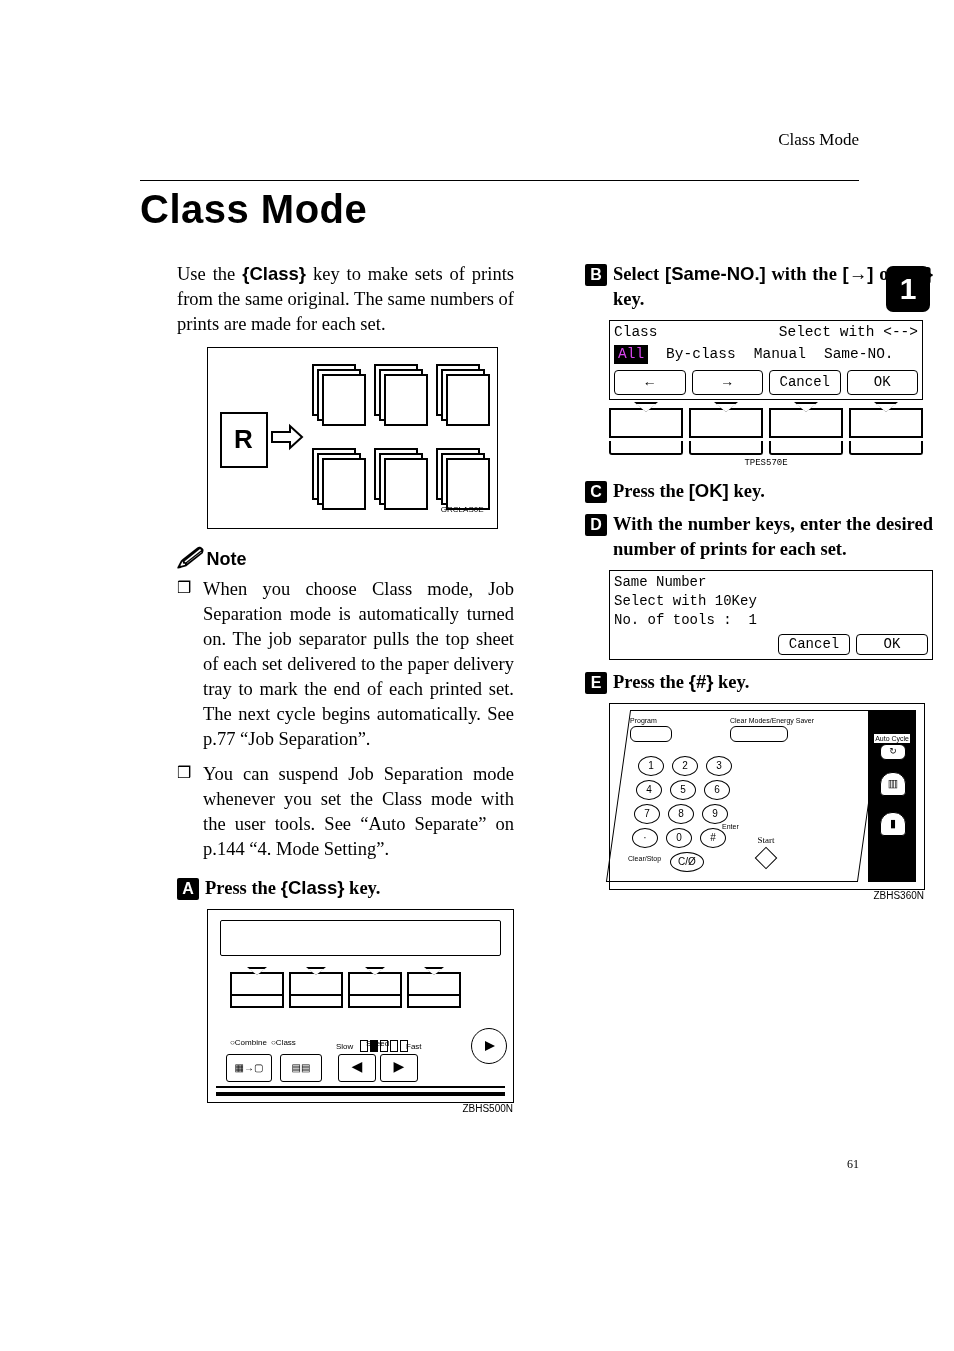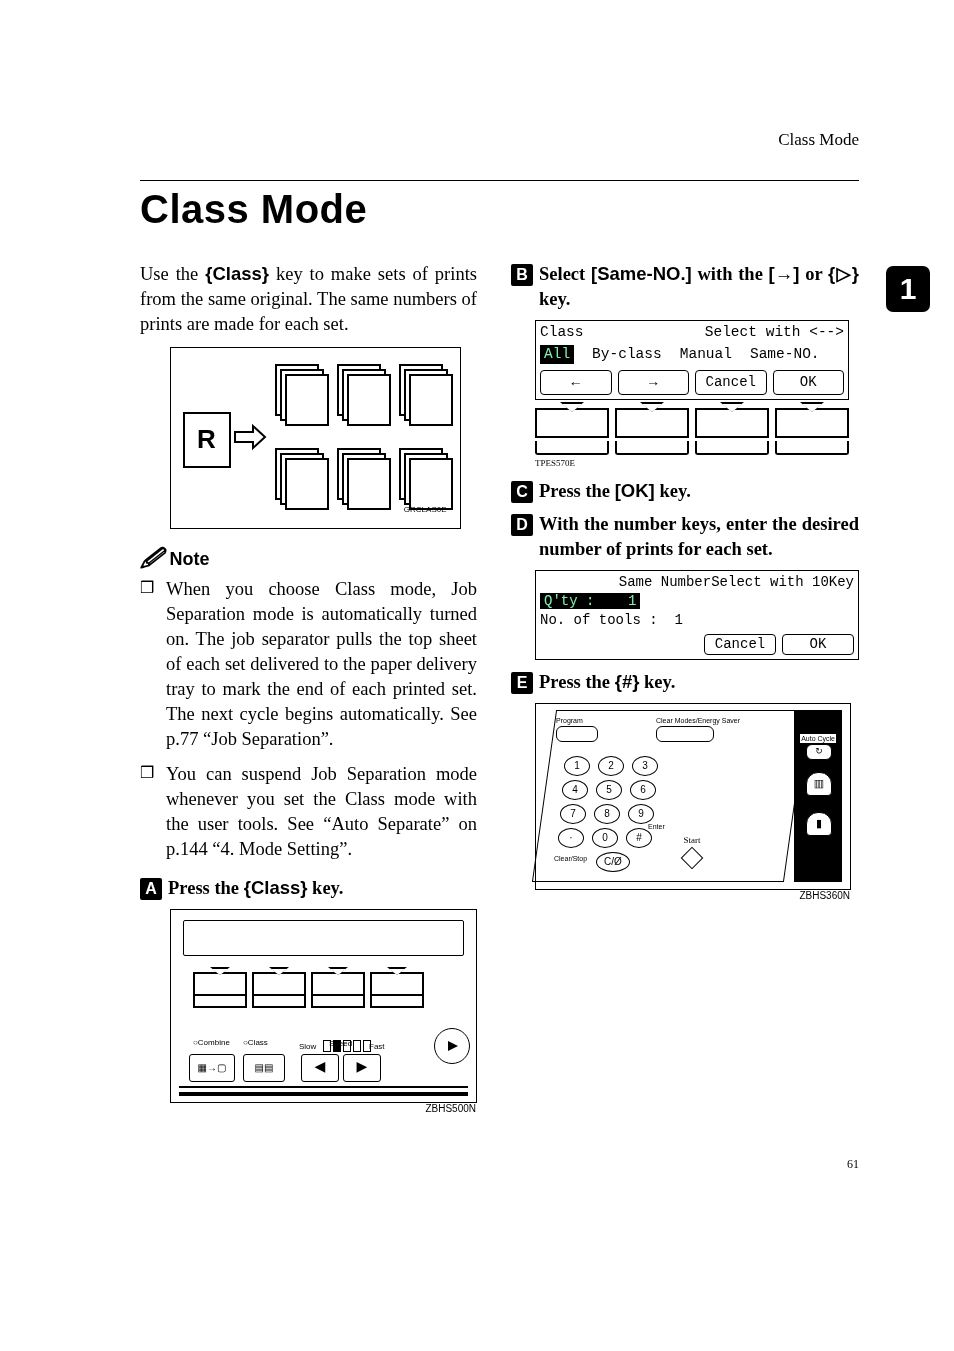--- a/index.html
+++ b/index.html
@@ -47,20 +47,21 @@
     letter-spacing: 0.5px;
   }
   .columns {
     display: flex;
     gap: 34px;
   }
   .col {
     width: 50%;
     font-size: 18.5px;
     line-height: 1.35;
+    margin-left: 37px;
   }
   p { margin: 0 0 10px 0; text-align: justify; }
   .key {
     font-family: Arial, sans-serif;
     font-weight: bold;
   }
   .keybracket { font-family: Arial, sans-serif; font-weight: bold; }
   .note-head {
     font-family: Arial, sans-serif;
     font-weight: bold;
@@ -169,21 +170,21 @@
   }
   .lcd-screen {
     border:1px solid #000;
     font-family: "Courier New", monospace;
     font-size: 14.5px;
     padding: 2px 4px 4px 4px;
     display:block;
   }
   .lcd-row1 { display:flex; justify-content:space-between; }
   .lcd-row2 { display:flex; gap:18px; align-items:center; margin-top:2px; }
-  .lcd-highlight { background:#000; color:#86efac; padding:0 4px; }
+  .lcd-highlight { background:#000; color:#d946ef; padding:0 4px; }
   .lcd-btnrow { display:flex; gap:6px; margin-top:6px; }
   .lcd-btn { border:1px solid #000; border-radius:4px; flex:1; text-align:center; padding:2px 0; font-family:"Courier New",monospace; font-size:14px; }
 
   .softkeys {
     display:flex; gap:6px; margin: 8px 0 2px 24px; width:314px;
   }
   .softkey {
     flex:1; height:26px; border:2px solid #000; position:relative; background:#fff;
   }
   .softkey::before {
@@ -191,25 +192,25 @@
     border-left:12px solid transparent; border-right:12px solid transparent; border-top:10px solid #000;
   }
   .softkey::after {
     content:""; position:absolute; left:50%; top:-6px; transform:translateX(-50%);
     border-left:10px solid transparent; border-right:10px solid transparent; border-top:8px solid #fff;
   }
   .softkey-under {
     display:flex; gap:6px; margin:3px 0 0 24px; width:314px;
   }
   .softkey-under .u { flex:1; height:12px; border:2px solid #000; border-top:none; border-radius:0 0 3px 3px; }
-  .lcd-label { text-align:left; font-size:9px; font-family:Liberation Serif, serif; margin:2px 0 10px 24px; width:314px; }
+  .lcd-label { text-align:center; font-size:9px; font-family:Liberation Mono, monospace; margin:2px 0 10px 24px; width:314px; }
 
   
   .lcd2 { margin: 6px 0 10px 24px; width:314px; border:1px solid #000; font-family:"Courier New",monospace; font-size:14px; padding:2px 4px 4px 4px; }
-  .lcd2-row { display:flex; justify-content:flex-end; }
+  .lcd2-row { display:flex; justify-content:center;flex-direction:column; }
   .lcd2 .btns { display:flex; justify-content:flex-end; gap:6px; margin-top:4px; }
   .lcd2 .b { border:1px solid #000; border-radius:4px; width:70px; text-align:center; }
 
   
   .keypad-box {
     border:1.5px solid #000; margin:6px 0 0 24px; width:314px; height:185px; position:relative; background:#fff;
   }
   .kp-slant { position:absolute; left:8px; top:6px; width:250px; height:170px; border:1px solid #000; transform:skewX(-8deg); }
   .kp-right { position:absolute; right:8px; top:6px; width:46px; height:170px; border:1px solid #000; background:#000; }
   .kp-lbl { position:absolute; font-size:7px; font-family:Arial,sans-serif; }
@@ -333,21 +334,21 @@
             <div class="cp-u"></div>
         </div>
 
         <div class="cp-circle" style="right:6px; top:118px;">
           <svg width="16" height="16">
               <path d="M14 8 L4 3 L4 13 Z" fill="#000"></path>
             </svg>
         </div>
 
         <div class="cp-txt" style="left:22px; top:128px;">○<span>Combine</span></div>
-        <div class="cp-txt" style="left:72px; top:128px;text-align:right;">○<span>Class</span></div>
+        <div class="cp-txt" style="left:63px; top:128px;text-align:right;">○<span>Class</span></div>
         <div class="cp-txt" style="left:158px; top:129px;">Speed</div>
         <div class="cp-txt" style="left:128px; top:132px;">Slow</div>
         <div class="cp-speedbox" style="left:152px; top:130px;">
           <div class="cp-sq"></div>
             <div class="cp-sq on"></div>
             <div class="cp-sq"></div>
             <div class="cp-sq"></div>
             <div class="cp-sq"></div>
         </div>
         <div class="cp-txt" style="left:198px; top:132px;">Fast</div>
@@ -421,21 +422,20 @@
           <span class="step-num">D</span>
           <span class="step-text">With the number keys, enter the desired number of prints for each set.</span>
         </div>
       </div>
 
       <div class="lcd2">
         <div class="lcd2-row">
           <span>Same Number</span>
           <span>Select with 10Key</span>
         </div>
-        <div><span class="lcd-highlight"><span>Q'ty :</span>&nbsp;&nbsp;&nbsp;&nbsp;<span>1</span></span></div>
         <div><span>No. of tools :</span>&nbsp;&nbsp;<span>1</span></div>
         <div class="btns">
           <div class="b">Cancel</div>
           <div class="b">OK</div>
         </div>
       </div>
 
       <div class="step">
         <div class="step-row">
           <span class="step-num">E</span>

